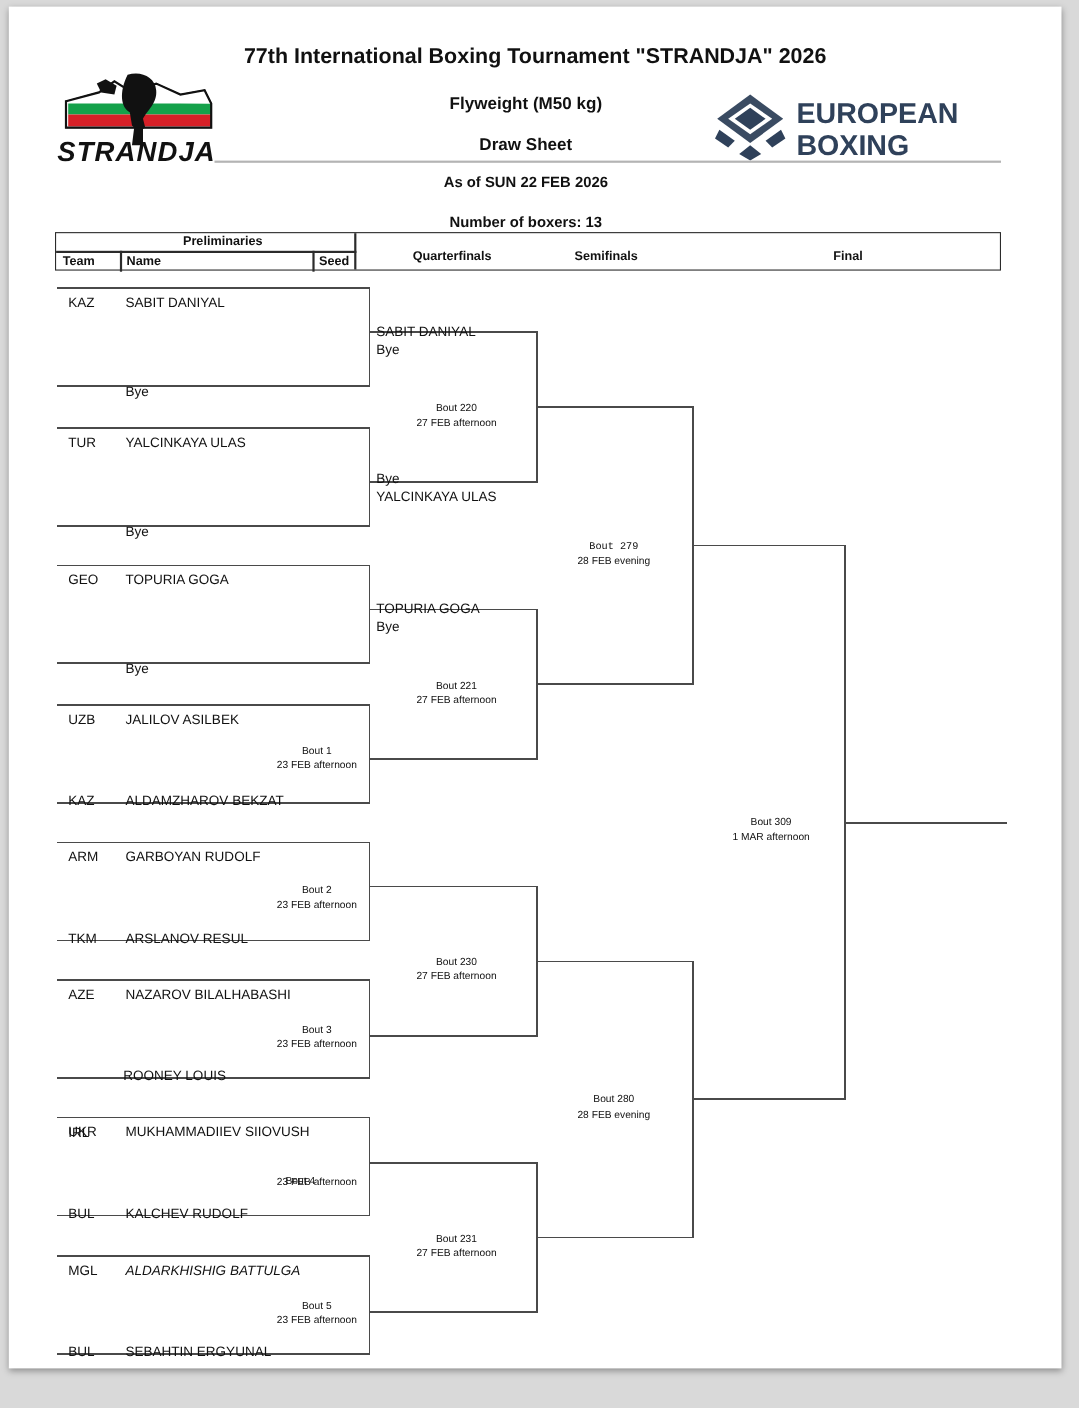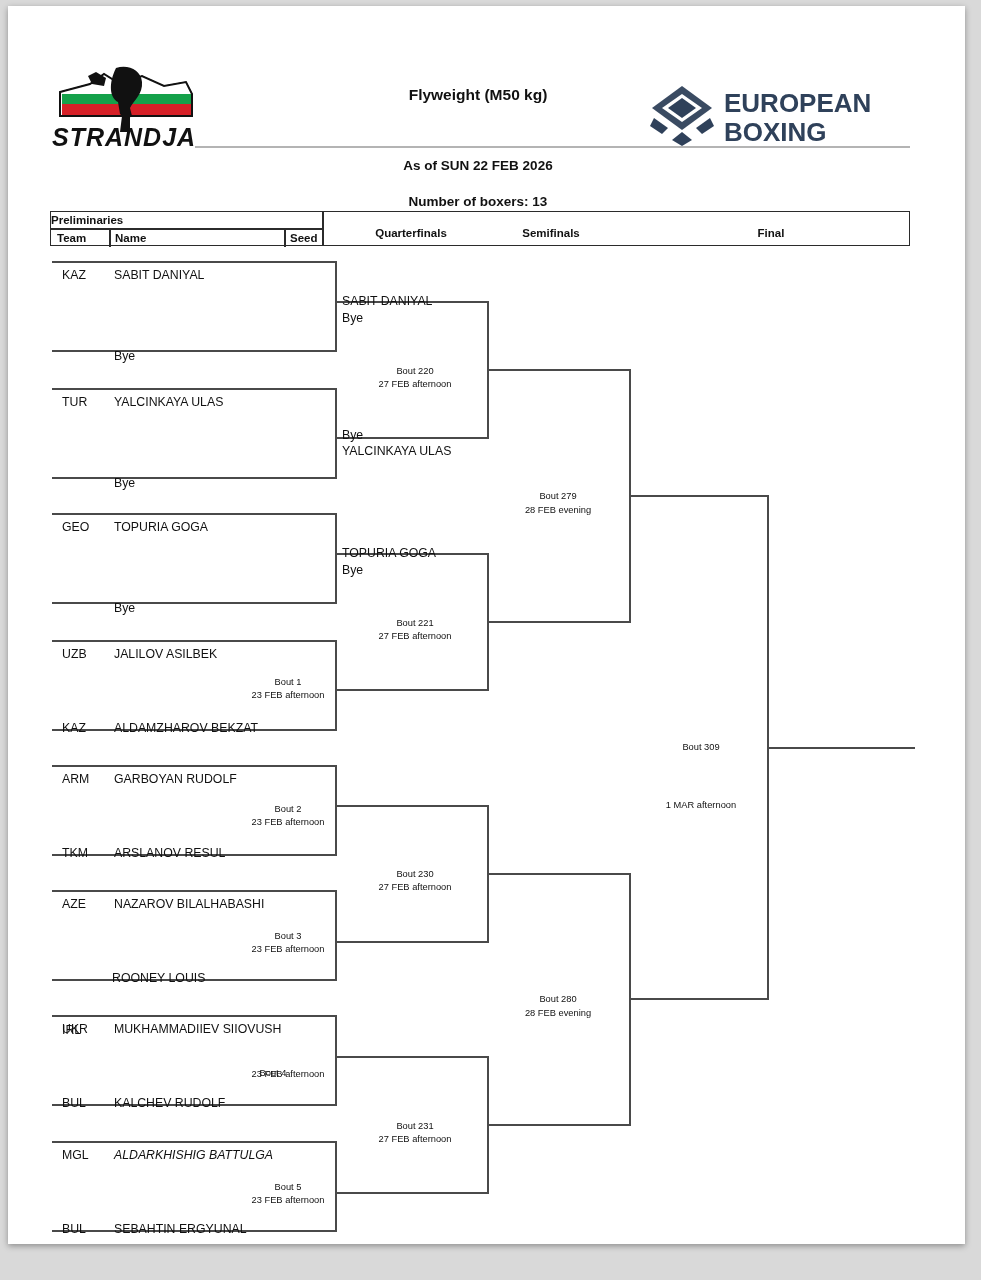--- a/index.html
+++ b/index.html
@@ -65,34 +65,36 @@
           <path d="M34 14 L48 24 L34 34 L20 24 Z" fill="#2f415a"></path>
           <path d="M6 34 L20 44 L14 50 L2 42 Z"></path>
           <path d="M62 34 L48 44 L54 50 L66 42 Z"></path>
           <path d="M34 48 L44 56 L34 62 L24 56 Z"></path>
         </g>
         <text x="76" y="28" font-family="'Liberation Sans',sans-serif" font-size="26" font-weight="bold" fill="#2f415a">EUROPEAN</text>
         <text x="76" y="57" font-family="'Liberation Sans',sans-serif" font-size="26" font-weight="bold" fill="#2f415a">BOXING</text>
       </svg>
     </div>
 
+    <div class="ttl" id="t-main">77th International Boxing Tournament "STRANDJA" 2026</div>
     <div class="ttl" id="t-weight">Flyweight (M50 kg)</div>
+    <div class="ttl" id="t-draw">Draw Sheet</div>
     <div id="hrule"></div>
     <div class="ttl" id="t-asof">As of SUN 22 FEB 2026</div>
     <div class="ttl" id="t-nbox">Number of boxers: 13</div>
   </div>
 
   <div id="colhead">
 
     <div class="ch-hline" style="left:0;top:16px;width:273px;"></div>
     <div class="ch-vline" style="left:271px;"></div>
     <div class="ch-vline" style="left:58px;top:16px;height:19px;"></div>
     <div class="ch-vline" style="left:233px;top:16px;height:19px;"></div>
 
-    <div class="ch-cell" style="left:0;top:2px;width:271px;">Preliminaries</div>
+    <div class="ch-cell" style="left:16px;top:2px;width:271px;text-align:center;">Preliminaries</div>
     <div class="ch-cell" style="left:6px;top:20px;">Team</div>
     <div class="ch-cell" style="left:64px;top:20px;">Name</div>
     <div class="ch-cell" style="left:239px;top:20px;">Seed</div>
     <div class="ch-cell" style="left:290px;top:15px;width:140px;text-align:center;">Quarterfinals</div>
     <div class="ch-cell" style="left:430px;top:15px;width:140px;text-align:center;">Semifinals</div>
     <div class="ch-cell" style="left:620px;top:15px;width:200px;text-align:center;">Final</div>
   </div>
 
   <div id="bracket">
 
@@ -196,25 +198,25 @@
 
     <div class="bout" style="left:332px;top:612px;width:150px;">Bout 221</div>
     <div class="bout" style="left:332px;top:625px;width:150px;">27 FEB afternoon</div>
 
     <div class="bout" style="left:332px;top:863px;width:150px;">Bout 230</div>
     <div class="bout" style="left:332px;top:876px;width:150px;">27 FEB afternoon</div>
 
     <div class="bout" style="left:332px;top:1115px;width:150px;">Bout 231</div>
     <div class="bout" style="left:332px;top:1128px;width:150px;">27 FEB afternoon</div>
 
-    <div class="bout" style="left:475px;top:485px;width:150px;">Bout 279</div>
+    <div class="bout" style="left:475px;top:485px;width:150px;font-family:Liberation Mono, monospace;">Bout 279</div>
     <div class="bout" style="left:475px;top:499px;width:150px;">28 FEB evening</div>
 
     <div class="bout" style="left:475px;top:988px;width:150px;">Bout 280</div>
     <div class="bout" style="left:475px;top:1002px;width:150px;">28 FEB evening</div>
 
     <div class="bout" style="left:618px;top:736px;width:150px;">Bout 309</div>
-    <div class="bout" style="left:618px;top:750px;width:150px;margin-top:44px;">1 MAR afternoon</div>
+    <div class="bout" style="left:618px;top:750px;width:150px;">1 MAR afternoon</div>
 
   </div>
 
 </div>
 </div>
 
 </body></html>

